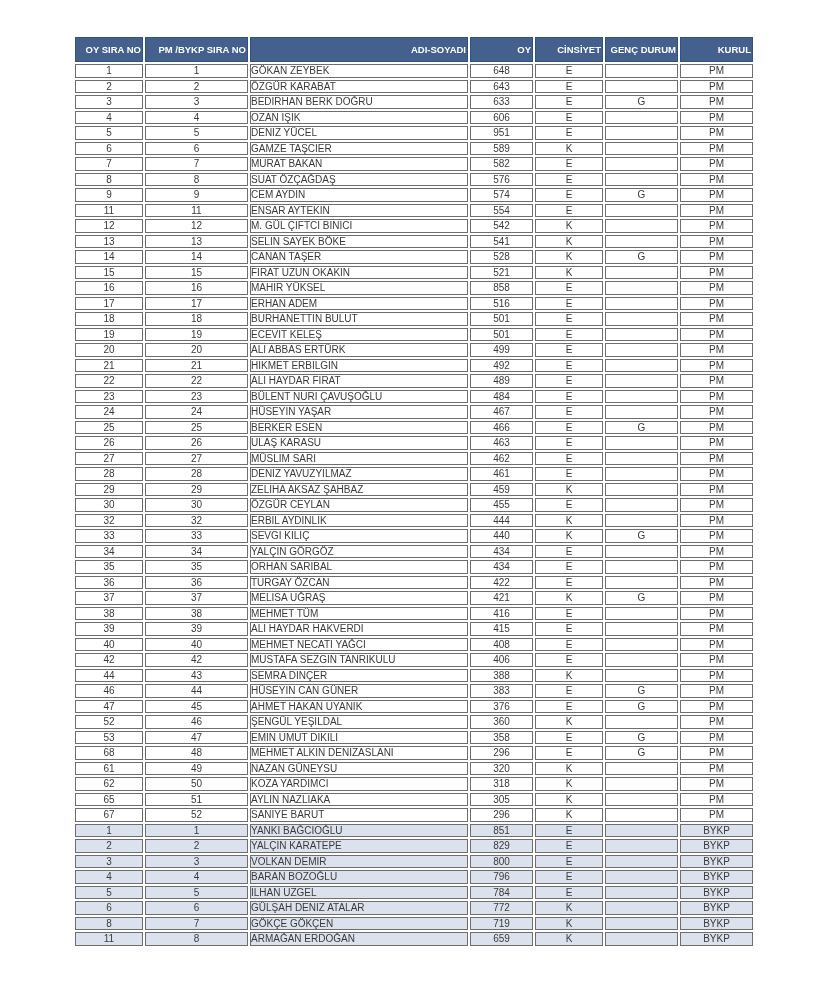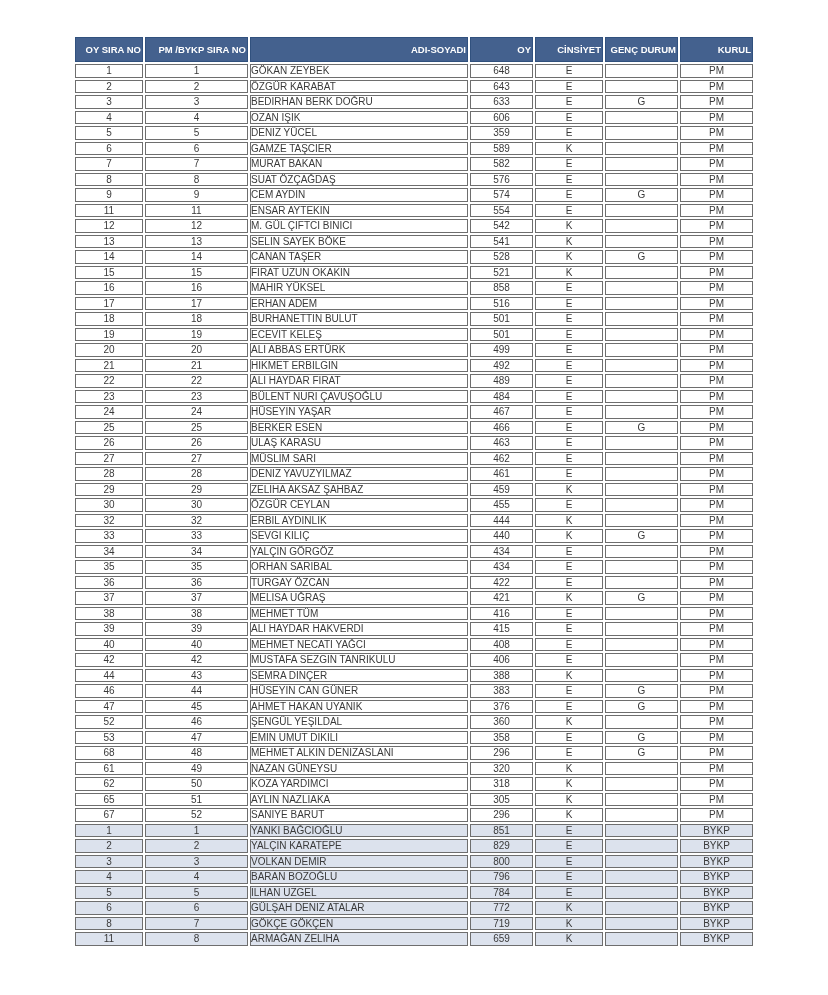--- a/index.html
+++ b/index.html
@@ -121,21 +121,21 @@
           <td class="col-adi-soyadi">OZAN IŞIK</td>
           <td class="col-oy">606</td>
           <td class="col-cinsiyet">E</td>
           <td class="col-genc-durum"></td>
           <td class="col-kurul">PM</td>
         </tr>
         <tr>
           <td class="col-oy-sira-no">5</td>
           <td class="col-pm-bykp-sira-no">5</td>
           <td class="col-adi-soyadi">DENİZ YÜCEL</td>
-          <td class="col-oy">359</td>
+          <td class="col-oy">951</td>
           <td class="col-cinsiyet">E</td>
           <td class="col-genc-durum"></td>
           <td class="col-kurul">PM</td>
         </tr>
         <tr>
           <td class="col-oy-sira-no">6</td>
           <td class="col-pm-bykp-sira-no">6</td>
           <td class="col-adi-soyadi">GAMZE TAŞCIER</td>
           <td class="col-oy">589</td>
           <td class="col-cinsiyet">K</td>
@@ -588,21 +588,21 @@
           <td class="col-pm-bykp-sira-no">7</td>
           <td class="col-adi-soyadi">GÖKÇE GÖKÇEN</td>
           <td class="col-oy">719</td>
           <td class="col-cinsiyet">K</td>
           <td class="col-genc-durum"></td>
           <td class="col-kurul">BYKP</td>
         </tr>
         <tr class="bykp">
           <td class="col-oy-sira-no">11</td>
           <td class="col-pm-bykp-sira-no">8</td>
-          <td class="col-adi-soyadi">ARMAĞAN ZELİHA</td>
+          <td class="col-adi-soyadi">ARMAĞAN ERDOĞAN</td>
           <td class="col-oy">659</td>
           <td class="col-cinsiyet">K</td>
           <td class="col-genc-durum"></td>
           <td class="col-kurul">BYKP</td>
         </tr>
       </tbody>
   </table>
 </div>
 
 </body></html>

